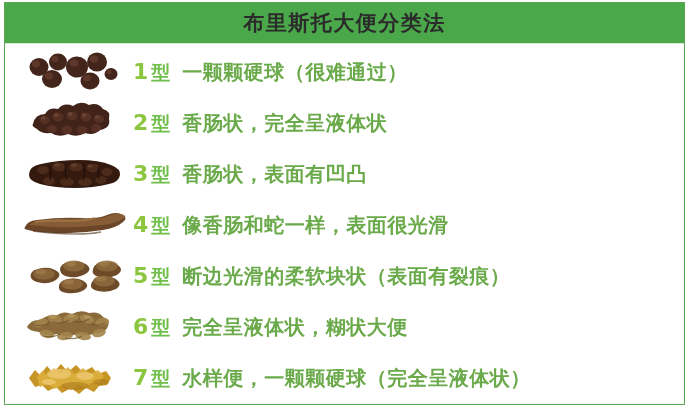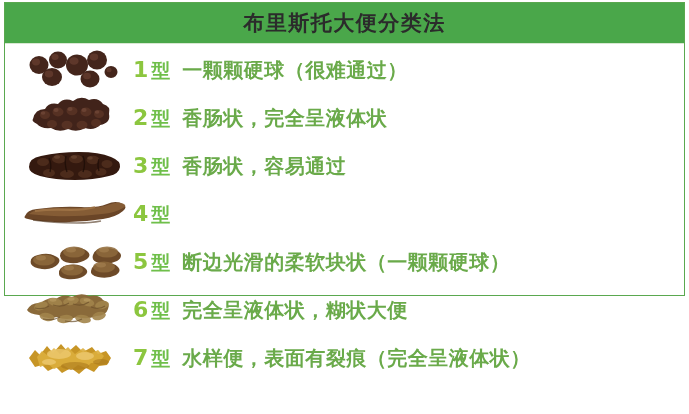--- a/index.html
+++ b/index.html
@@ -12,21 +12,21 @@
     height: 414px;
     overflow: hidden;
     font-family: "DejaVu Sans", "Liberation Sans", sans-serif;
   }
 
   #chart-card {
     position: absolute;
     left: 4px;
     top: 2px;
     width: 681px;
-    height: 294px;
+    height: 403px;
     box-sizing: border-box;
     border: 1px solid #5aa84f;
     background: #ffffff;
     display: flex;
     flex-direction: column;
   }
 
   
   #chart-header {
     height: 40px;
@@ -192,36 +192,37 @@
           <g fill="#74513b" opacity="0.5">
             <ellipse cx="38" cy="15" rx="3" ry="1.8"></ellipse>
             <ellipse cx="55" cy="15" rx="3" ry="1.8"></ellipse>
             <ellipse cx="71" cy="16" rx="2.8" ry="1.7"></ellipse>
           </g>
         </svg>
       </div>
       <div class="row-text">
         <span class="type-num">3</span>
         <span class="type-word">型</span>
-        <span class="desc">香肠状，容易通过</span>
+        <span class="desc">香肠状，表面有凹凸</span>
       </div>
     </div>
 
     <div class="row">
       <div class="thumb">
         <svg width="112" height="48" viewBox="0 0 112 48">
           <path d="M6 26 q2 -6 12 -7 q22 -3 44 -2 q16 1 26 -3 q9 -4 16 0 q5 3 0 7 q-7 6 -20 8 q-24 4 -48 3 q-20 -1 -27 -3 q-5 -1 -3 -3 z" fill="#6a4527"></path>
           <path d="M10 24 q4 -4 14 -5 q22 -2 42 -1 q16 0 26 -4 q8 -3 13 0 q3 2 -1 4 q-8 5 -21 6 q-25 3 -48 2 q-18 -1 -25 -2 z" fill="#8a6038" opacity="0.85"></path>
           <path d="M16 21 q16 -2 36 -1 q14 0 24 -3" stroke="#a77b4c" stroke-width="2.2" fill="none" opacity="0.7"></path>
           <path d="M14 30 q20 3 44 3 q14 0 24 -2" stroke="#4a2e18" stroke-width="1.6" fill="none" opacity="0.6"></path>
         </svg>
       </div>
       <div class="row-text">
         <span class="type-num">4</span>
         <span class="type-word">型</span>
+        <span class="desc">像香肠和蛇一样，表面很光滑</span>
       </div>
     </div>
 
     <div class="row">
       <div class="thumb">
         <svg width="112" height="48" viewBox="0 0 112 48">
           <g fill="#6d4a28">
             <path d="M12 26 q-2 -7 7 -9 q10 -3 17 1 q7 3 3 8 q-5 6 -16 5 q-9 -1 -11 -5 z"></path>
             <path d="M41 18 q0 -7 10 -8 q11 -2 17 3 q5 4 0 8 q-7 5 -17 4 q-9 -1 -10 -7 z"></path>
             <path d="M74 17 q2 -7 12 -7 q11 0 15 5 q3 4 -3 8 q-8 4 -18 2 q-8 -2 -6 -8 z"></path>
@@ -240,21 +241,21 @@
             <ellipse cx="52" cy="12" rx="5" ry="2.4"></ellipse>
             <ellipse cx="85" cy="12" rx="5" ry="2.4"></ellipse>
             <ellipse cx="50" cy="30" rx="5" ry="2.4"></ellipse>
             <ellipse cx="82" cy="27" rx="5" ry="2.4"></ellipse>
           </g>
         </svg>
       </div>
       <div class="row-text">
         <span class="type-num">5</span>
         <span class="type-word">型</span>
-        <span class="desc">断边光滑的柔软块状（一颗颗硬球）</span>
+        <span class="desc">断边光滑的柔软块状（表面有裂痕）</span>
       </div>
     </div>
 
     <div class="row">
       <div class="thumb">
         <svg width="112" height="48" viewBox="0 0 112 48">
           <path d="M8 24 q4 -8 14 -7 q6 -6 15 -4 q7 -6 16 -2 q9 -5 17 -1 q10 -2 14 4 q8 3 5 9 q-2 7 -12 7 q-9 4 -19 1 q-10 4 -20 0 q-10 3 -18 -2 q-10 -1 -12 -5 z" fill="#8a6a3a"></path>
           <g fill="#a2844b" opacity="0.9">
             <ellipse cx="22" cy="20" rx="7" ry="4" transform="rotate(-18 22 20)"></ellipse>
             <ellipse cx="36" cy="16" rx="7.5" ry="4" transform="rotate(14 36 16)"></ellipse>
@@ -300,18 +301,18 @@
           </g>
           <g fill="#a8761b" opacity="0.55">
             <ellipse cx="56" cy="32" rx="14" ry="4"></ellipse>
             <ellipse cx="82" cy="28" rx="8" ry="3"></ellipse>
           </g>
         </svg>
       </div>
       <div class="row-text">
         <span class="type-num">7</span>
         <span class="type-word">型</span>
-        <span class="desc">水样便，表面有裂痕（完全呈液体状）</span>
+        <span class="desc">水样便，一颗颗硬球（完全呈液体状）</span>
       </div>
     </div>
 
   </div>
 </div>
 
 </body></html>

